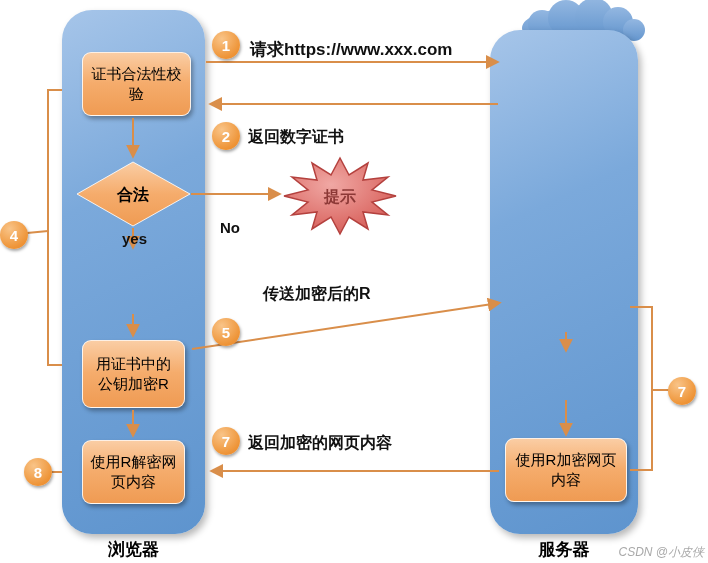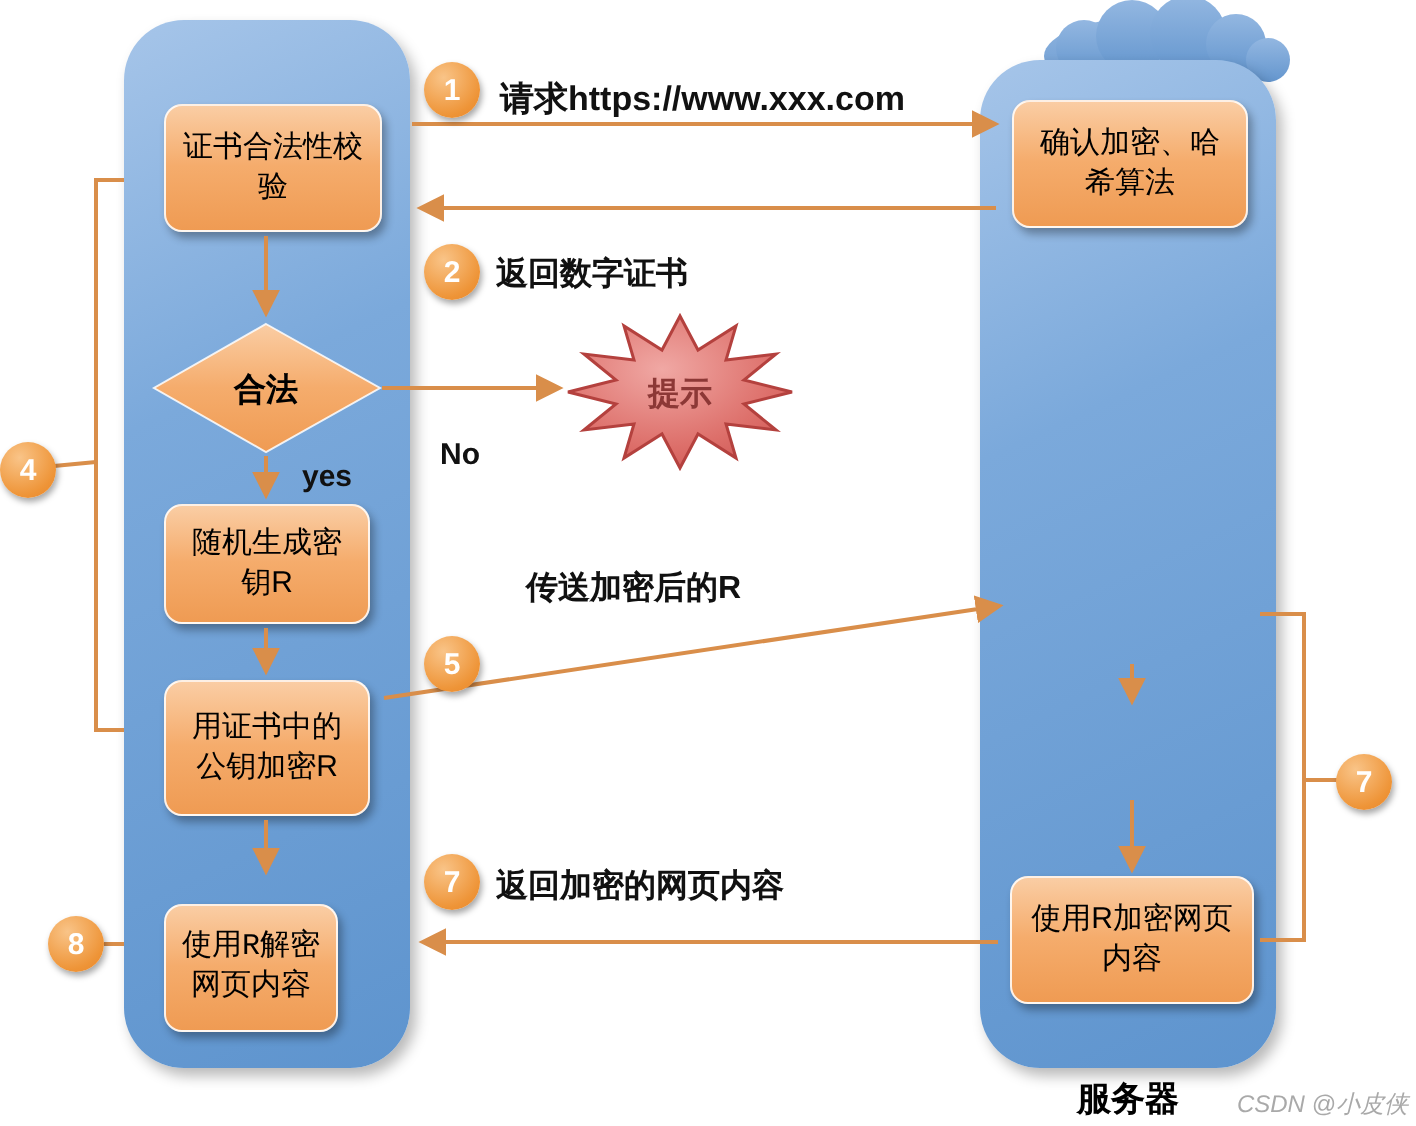--- a/index.html
+++ b/index.html
@@ -17,21 +17,21 @@
   .obox { position:absolute; z-index:3; border-radius:9px; box-sizing:border-box;
           background: linear-gradient(180deg, #FACDA4 0%, #F5AC6C 48%, #EF9B53 100%);
           border:1px solid rgba(255,255,255,.85);
           box-shadow: 2px 3px 4px rgba(0,0,0,.32);
           display:flex; align-items:center; justify-content:center;
           text-align:center; font-size:15px; color:#000; line-height:1.35; padding:2px 6px; }
 
   .box-cert    { left:82px;  top:52px;  width:109px; height:64px; }
   .box-genkey  { left:82px;  top:252px; width:103px; height:60px; }
   .box-enckey  { left:82px;  top:340px; width:103px; height:68px; }
-  .box-deccont { left:82px;  top:452px; width:87px; height:64px;font-family:Liberation Mono, monospace; }
+  .box-deccont { left:82px;  top:440px; width:103px; height:64px; }
   .box-algo    { left:506px; top:50px;  width:118px; height:64px; }
   .box-privdec { left:505px; top:286px; width:122px; height:44px; }
   .box-getr    { left:505px; top:354px; width:122px; height:44px; }
   .box-enccont { left:505px; top:438px; width:122px; height:64px; }
 
   .arrow-layer { z-index:4; }
 
   .badge { position:absolute; z-index:5; width:28px; height:28px; border-radius:50%;
            background: radial-gradient(circle at 35% 28%, #F9C488, #EE9437 70%, #E8862B);
            color:#fff; font-weight:bold; font-size:15px;
@@ -42,21 +42,21 @@
   .badge-4  { left:0px;   top:221px; }
   .badge-5  { left:212px; top:318px; }
   .badge-7l { left:212px; top:427px; }
   .badge-8  { left:24px;  top:458px; }
   .badge-7r { left:668px; top:377px; }
 
   .flowlabel { position:absolute; z-index:5; font-weight:bold; font-size:16px; color:#111; white-space:nowrap; }
   .lbl-request { left:250px; top:38px; font-size:17px; }
   .lbl-retcert { left:248px; top:127px; }
   .lbl-no      { left:220px; top:198px; font-size:15px;margin-top:21px; }
-  .lbl-yes     { left:151px; top:230px; font-size:15px; }
+  .lbl-yes     { left:122px; top:230px; font-size:15px; }
   .lbl-sendr   { left:263px; top:284px; }
   .lbl-retpage { left:248px; top:433px; }
 
   .panel-label { position:absolute; z-index:5; font-weight:bold; font-size:17px; color:#000; text-align:center; }
   .pl-browser { left:62px;  top:538px; width:143px; }
   .pl-server  { left:490px; top:538px; width:148px; }
 
   .watermark { position:absolute; z-index:6; right:4px; bottom:2px; color:#A9A9A9; font-size:12px;font-style:italic; }
 </style>
 </head>
@@ -78,25 +78,23 @@
       <circle cx="594" cy="17" r="19"></circle>
       <circle cx="618" cy="22" r="15"></circle>
       <circle cx="634" cy="30" r="11"></circle>
     </g>
   </svg>
 
   <div class="panel panel-browser"></div>
   <div class="panel panel-server"></div>
 
   <div class="obox box-cert">证书合法性校验</div>
-  <div class="obox box-genkey">随机生成密钥R</div>
   <div class="obox box-enckey">用证书中的公钥加密R</div>
   <div class="obox box-deccont">使用R解密网页内容</div>
 
-  <div class="obox box-algo">确认加密、哈希算法</div>
   <div class="obox box-enccont">使用R加密网页内容</div>
 
   <svg class="arrow-layer" viewBox="0 0 708 563" xmlns="http://www.w3.org/2000/svg">
     <defs>
       <marker id="arr" viewBox="0 0 10 10" refX="8" refY="5" markerWidth="7" markerHeight="7" orient="auto-start-reverse">
         <path d="M0,0 L10,5 L0,10 z" fill="#D98E4A"></path>
       </marker>
       <linearGradient id="og" x1="0" y1="0" x2="0" y2="1">
         <stop offset="0" stop-color="#FACDA4"></stop>
         <stop offset="0.5" stop-color="#F5AC6C"></stop>
@@ -153,17 +151,18 @@
   <div class="badge badge-8">8</div>
   <div class="badge badge-7r">7</div>
 
   <div class="flowlabel lbl-request">请求https://www.xxx.com</div>
   <div class="flowlabel lbl-retcert">返回数字证书</div>
   <div class="flowlabel lbl-no">No</div>
   <div class="flowlabel lbl-yes">yes</div>
   <div class="flowlabel lbl-sendr">传送加密后的R</div>
   <div class="flowlabel lbl-retpage">返回加密的网页内容</div>
 
+  <div class="panel-label pl-browser">浏览器</div>
   <div class="panel-label pl-server">服务器</div>
 
   <div class="watermark">CSDN @小皮侠</div>
 
 </div>
 
 </body></html>

